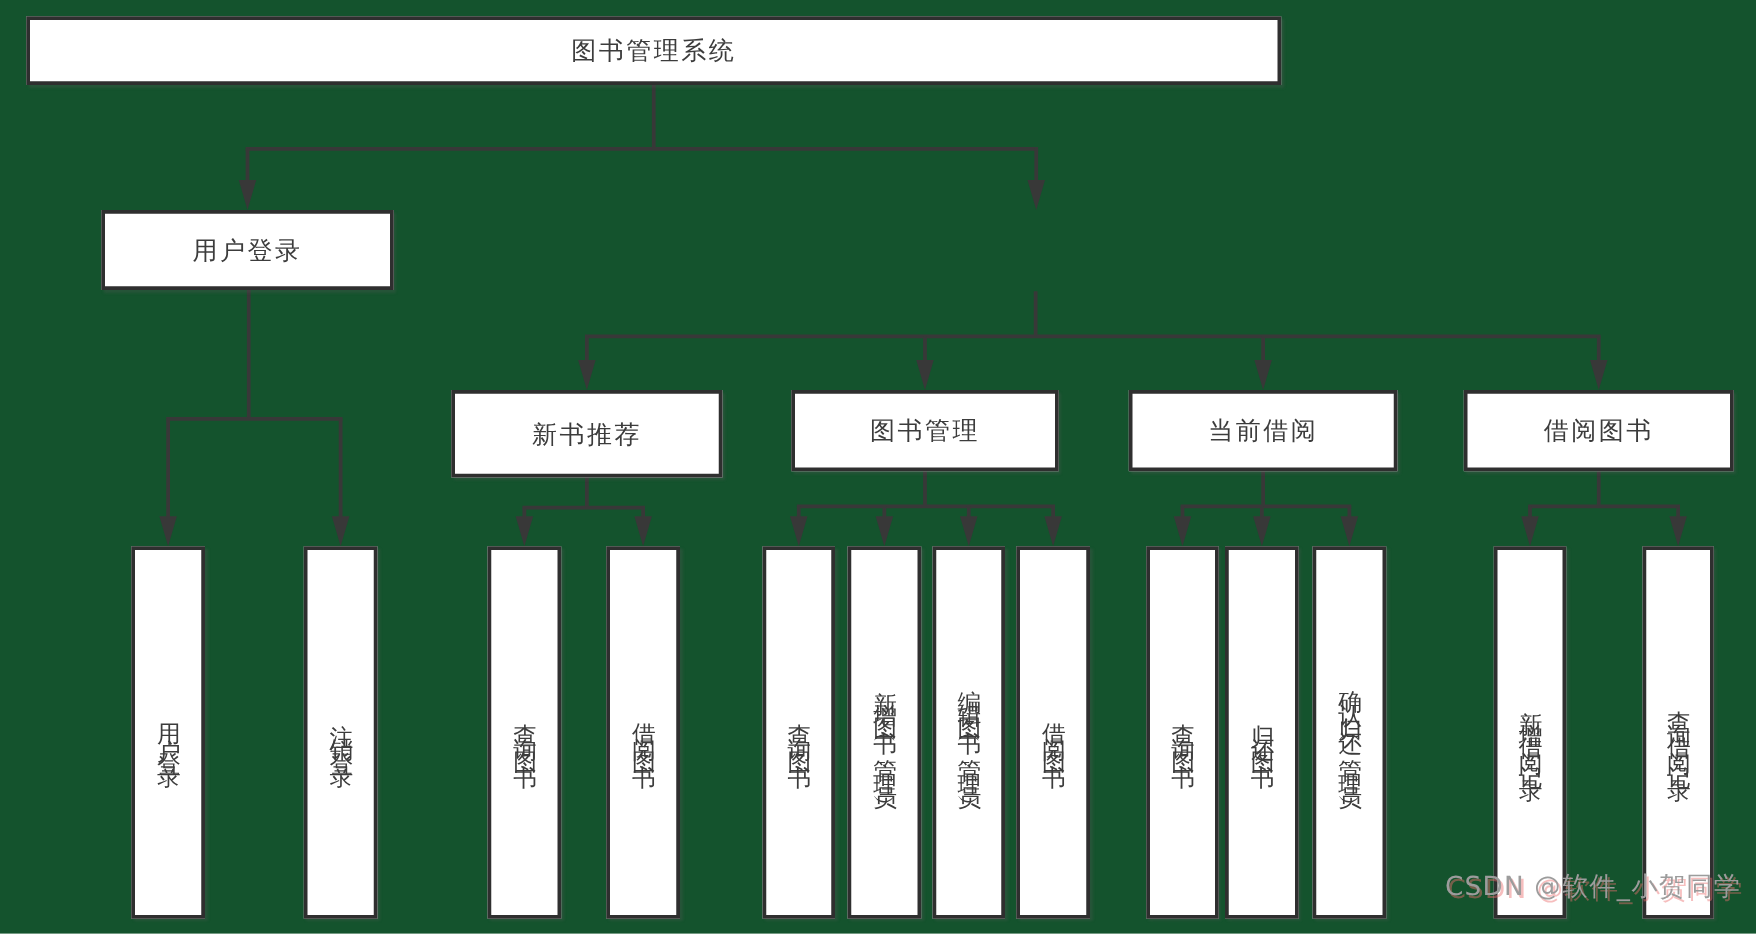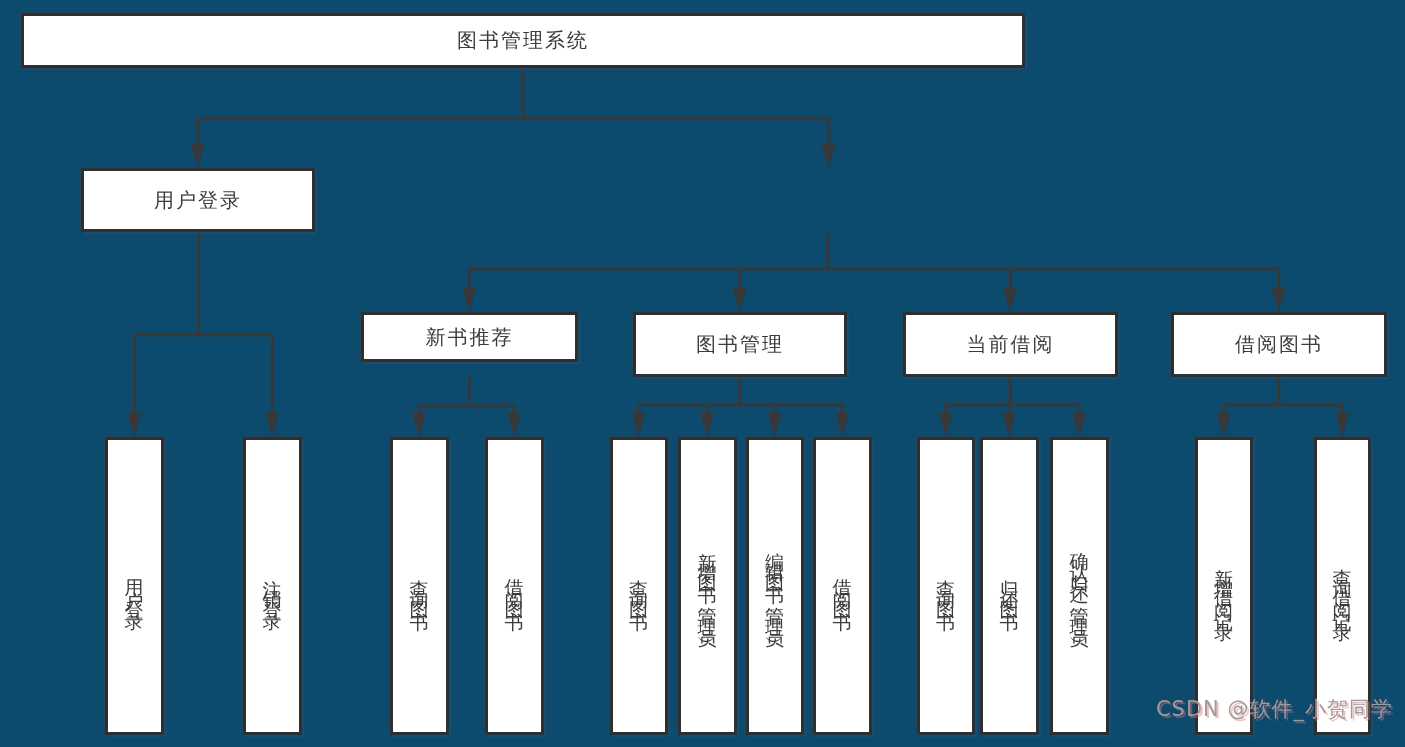--- a/index.html
+++ b/index.html
@@ -1,19 +1,19 @@
 <!DOCTYPE html>
 <html><head>
 <meta charset="utf-8">
 <style>
   html,body{margin:0;padding:0;background:#ffffff;}
   .stage{
     position:relative;
     width:1405px;height:747px;
-    background:#0c4a6e;
+    background:#14532d;
     font-family:"DejaVu Sans","Liberation Sans",sans-serif;
     overflow:hidden;
   }
   .connectors{position:absolute;left:0;top:0;}
   .node{
     position:absolute;
     box-sizing:border-box;
     background:#ffffff;
     border:3px solid #2f2f2f;
     box-shadow:2px 2px 2px rgba(90,90,90,0.28);
@@ -105,21 +105,21 @@
     </svg>
 
   <div class="node h" style="left:21px;top:13px;width:1004px;height:55px;">
     <span class="label">图书管理系统</span>
   </div>
 
   <div class="node h" style="left:81px;top:168px;width:234px;height:64px;">
     <span class="label">用户登录</span>
   </div>
 
-  <div class="node h" style="left:361px;top:312px;width:217px;height:50px;">
+  <div class="node h" style="left:361px;top:312px;width:217px;height:70px;">
     <span class="label">新书推荐</span>
   </div>
   <div class="node h" style="left:633px;top:312px;width:214px;height:65px;">
     <span class="label">图书管理</span>
   </div>
   <div class="node h" style="left:903px;top:312px;width:215px;height:65px;">
     <span class="label">当前借阅</span>
   </div>
   <div class="node h" style="left:1171px;top:312px;width:216px;height:65px;">
     <span class="label">借阅图书</span>

